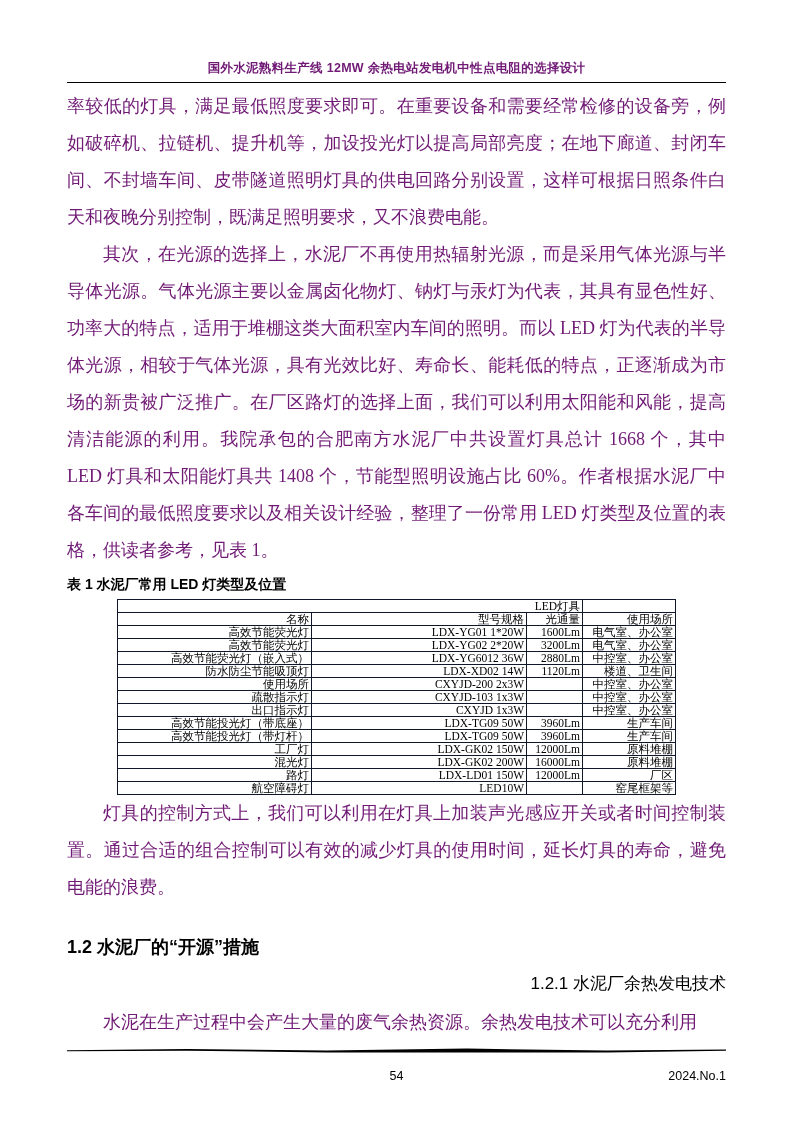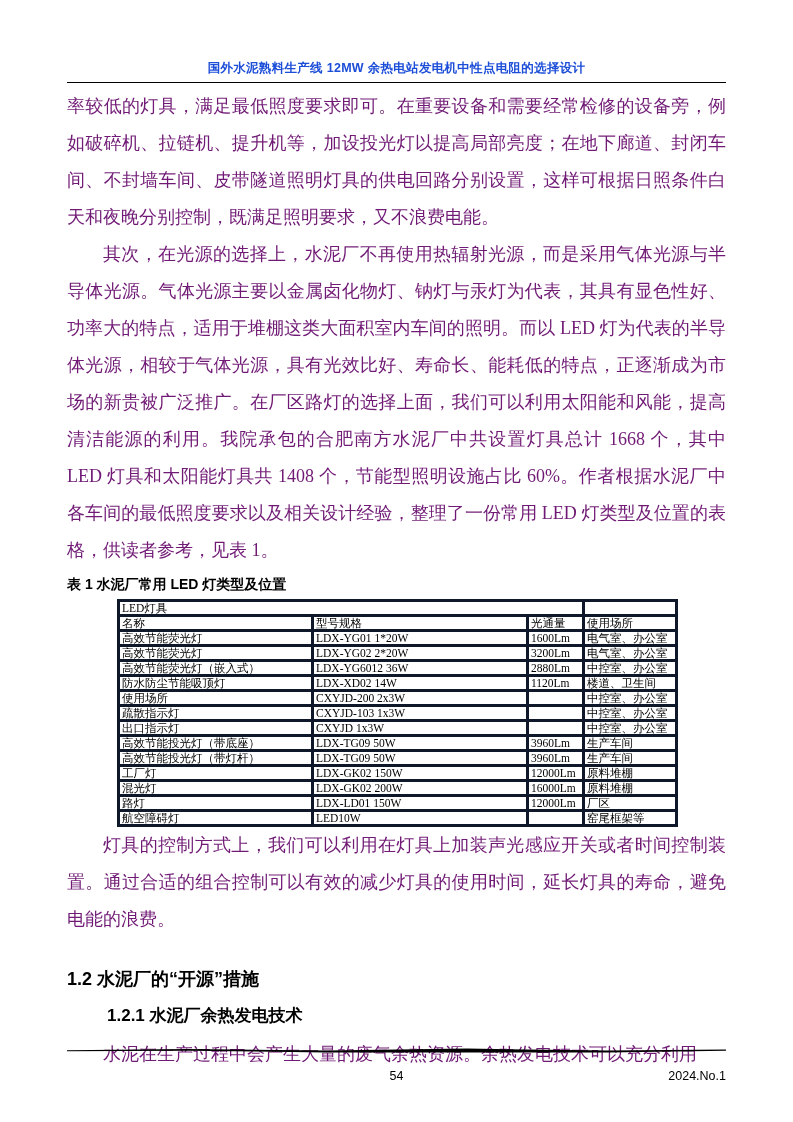--- a/index.html
+++ b/index.html
@@ -18,21 +18,21 @@
   .page-header {
     position: absolute;
     top: 60px; left: 67px; width: 659px;
   }
   .journal-title {
     text-align: center;
     font-family: "Liberation Sans", "DejaVu Sans", sans-serif;
     font-size: 12.5px;
     font-weight: 600;
     letter-spacing: 0.3px;
-    color: #1d4ed8;
+    color: #701a75;
   }
   .header-rule {
     margin-top: 5px;
     border: none;
     border-top: 1.6px solid #000;
     height: 0;
   }
   
   .content {
     position: absolute;
@@ -53,42 +53,43 @@
   }
   .led-table {
     margin: 5px 0 0 50px;
     width: 558px;
     border-collapse: collapse;
     table-layout: fixed;
     font-size: 11.5px;
     font-family: "Liberation Serif", "DejaVu Serif", serif;
   }
   .led-table td, .led-table th {
-    border: 3px solid #0f172a;
+    border: 1px solid #0f172a;
     height: 13px;
     line-height: 12px;
     padding: 0 2px;
-    text-align: left;
+    text-align: right;
     font-weight: normal;
     overflow: hidden;
     white-space: nowrap;
   }
   .heading-section {
     margin-top: 26px;
     font-family: "Liberation Sans", "DejaVu Sans", sans-serif;
     font-weight: bold;
     font-size: 18px;
     line-height: 30px;
   }
   .heading-subsection {
     margin: 8px 0 6px 40px;
     font-family: "Liberation Sans", "DejaVu Sans", sans-serif;
-    font-weight: bold;
+    font-weight: normal;
     font-size: 17px;
     line-height: 28px;
+    text-align: right;
   }
   
   .page-footer {
     position: absolute;
     top: 1047px; left: 67px; width: 659px;
   }
   .footer-rule-svg { display: block; width: 659px; height: 8px; }
   .footer-line {
     position: relative;
     margin-top: 14px;

